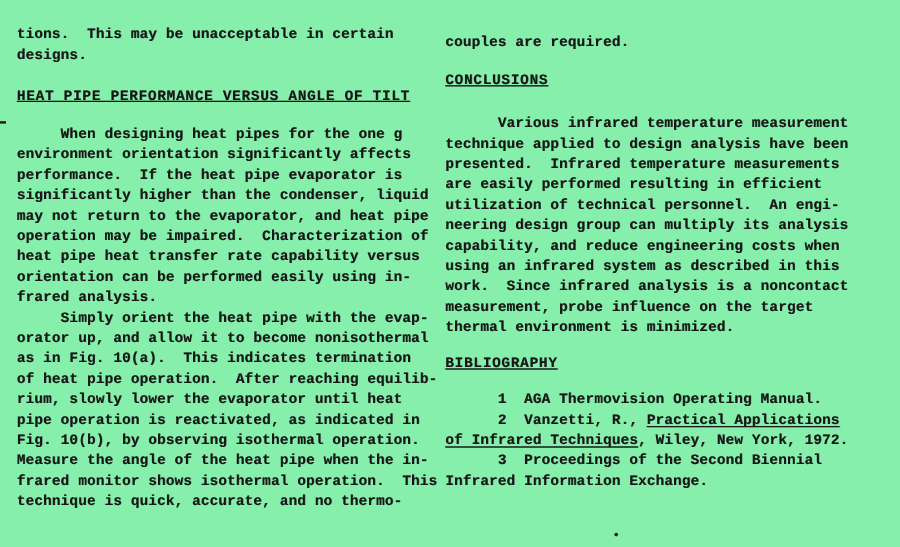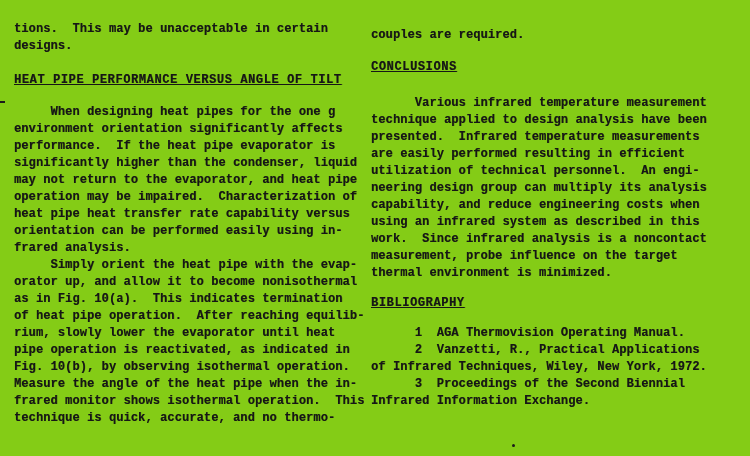--- a/index.html
+++ b/index.html
@@ -4,38 +4,39 @@
 <style>
   html, body { margin: 0; padding: 0; }
   body {
     width: 750px; height: 456px;
     background: #e9e9e9;
     font-family: "Liberation Mono", "DejaVu Sans Mono", monospace;
   }
   .page {
     position: relative;
     width: 750px; height: 456px;
-    background: #84cc16;
+    background: #86efac;
     overflow: hidden;
     color: #161616;
   }
   .col {
     position: absolute;
     top: 0;
     font-size: 12px;
     font-weight: 700;
     letter-spacing: 0.1px;
     white-space: pre;
     text-shadow: 0.4px 0 0 rgba(20,20,20,0.55);
   }
   .col-left  { left: 14px;  width: 356px; padding-top: 22px; }
   .col-right { left: 371px; width: 356px; padding-top: 28px; }
   .line { height: 17px; line-height: 15px; }
   .line.heading { letter-spacing: 0.6px; text-decoration: underline; }
   .seg-u {
+    text-decoration: underline;
     text-underline-offset: 2px;
     text-decoration-thickness: 1.2px;
   }
   .artifact { position: absolute; background: #1b1b1b; }
   .artifact-dash { left: 0; top: 101px; width: 5px; height: 2px; }
   .artifact-dot  { left: 512px; top: 444px; width: 3px; height: 3px; border-radius: 50%; }
 </style>
 </head>
 <body>
 

